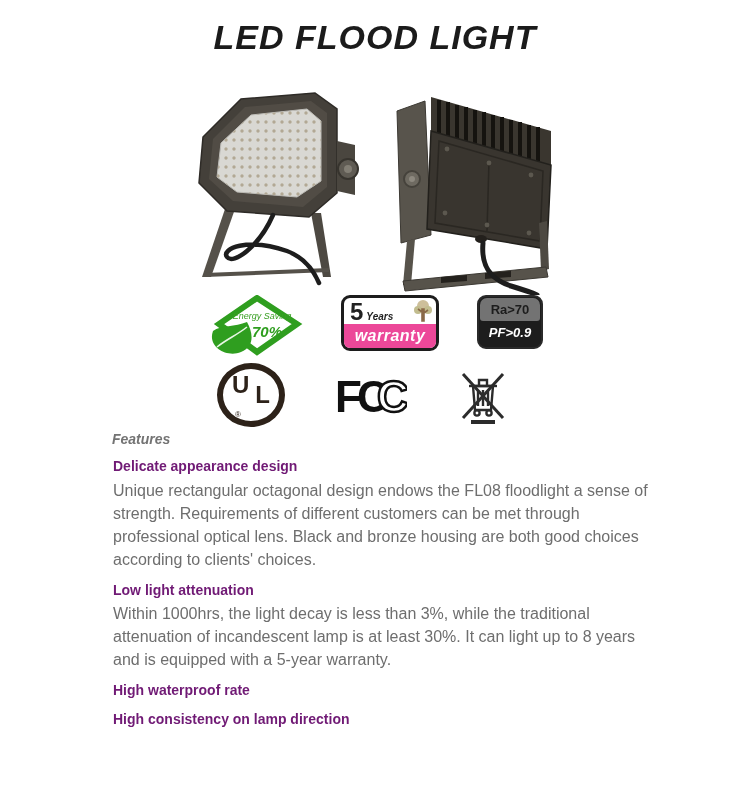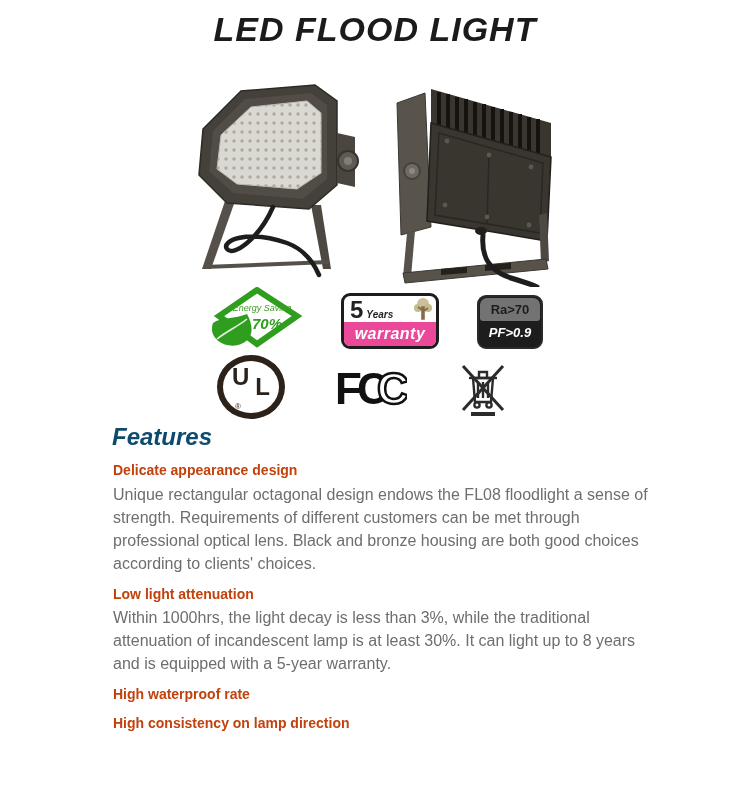--- a/index.html
+++ b/index.html
@@ -1,48 +1,48 @@
 <!DOCTYPE html>
 <html><head>
 <meta charset="utf-8">
 <style>
   html,body{margin:0;padding:0;}
   body{
     width:750px;height:800px;background:#ffffff;overflow:hidden;
     font-family:"Liberation Sans", sans-serif;color:#1b1b1b;
   }
   .page-title{
-    text-align:center;padding-top:10px;font-size:34px;font-weight:bold;
+    text-align:center;padding-top:18px;font-size:34px;font-weight:bold;
     font-style:italic;letter-spacing:1px;color:#1b1b1b;
   }
   .products{display:flex;justify-content:center;align-items:flex-start;margin-top:26px;height:208px;gap:6px;}
-  .badges{display:flex;justify-content:center;align-items:flex-end;gap:38px;margin-top:4px;height:62px;}
+  .badges{display:flex;justify-content:center;align-items:flex-start;gap:38px;margin-top:4px;height:62px;}
   .certs{display:flex;justify-content:center;align-items:center;gap:50px;margin-top:8px;height:60px;transform:translateX(-12px);}
 
   
 
   .badge-warranty{width:92px;height:50px;border:3px solid #1c1c1c;border-radius:9px;overflow:hidden;background:#fff;position:relative;}
   .bw-top{height:26px;display:flex;align-items:flex-end;padding-left:6px;}
   .bw-num{font-size:24px;font-weight:bold;line-height:1;color:#222;}
   .bw-years{font-size:10px;font-weight:bold;font-style:italic;margin-left:3px;color:#222;padding-bottom:2px;}
   .bw-tree{position:absolute;top:1px;right:3px;}
   .bw-bottom{background:#ec4899;height:24px;color:#fff;font-weight:bold;font-style:italic;font-size:16px;text-align:center;line-height:24px;letter-spacing:.5px;}
 
   .badge-ra{width:62px;height:50px;border:2px solid #2a2a2a;border-radius:9px;overflow:hidden;background:#1d1d1d;}
   .ra-top{background:#737373;height:23px;margin:1px 1px 0 1px;border-radius:7px 7px 3px 3px;text-align:center;font-weight:bold;font-size:13px;line-height:23px;color:#1d1d1d;}
   .ra-bottom{height:24px;color:#fff;text-align:center;font-style:italic;font-weight:bold;font-size:13px;line-height:23px;}
 
   .ul-mark{width:56px;height:52px;border:6px solid #2d2219;border-radius:50%;position:relative;background:#fff;}
   .ul-u{position:absolute;left:9px;top:2px;font-size:24px;font-weight:bold;color:#2d2219;}
   .ul-l{position:absolute;right:9px;top:12px;font-size:24px;font-weight:bold;color:#2d2219;}
   .ul-reg{position:absolute;left:12px;bottom:2px;font-size:8px;color:#2d2219;}
 
-  .features-heading{margin:6px 0 0 112px;font-size:24px;font-weight:bold;font-style:italic;color:#0c4a6e;}
+  .features-heading{margin:6px 0 0 112px;font-size:14px;font-weight:bold;font-style:italic;color:#737373;}
   .features-list{margin:2px 94px 0 113px;}
-  .feat h3{font-size:14px;margin:11px 0 3px 0;color:#c2410c;white-space:pre-line;line-height:1.25;font-weight:bold;}
+  .feat h3{font-size:14px;margin:11px 0 3px 0;color:#701a75;white-space:pre-line;line-height:1.25;font-weight:bold;}
   .feat p{font-size:16px;margin:0;color:#6e6e6e;line-height:1.44;white-space:pre-line;}
 </style>
 </head>
 <body>
 
 <div class="page-title">LED FLOOD LIGHT</div>
 
 <div class="products">
 
   <svg width="200" height="206" viewBox="0 0 200 206">

